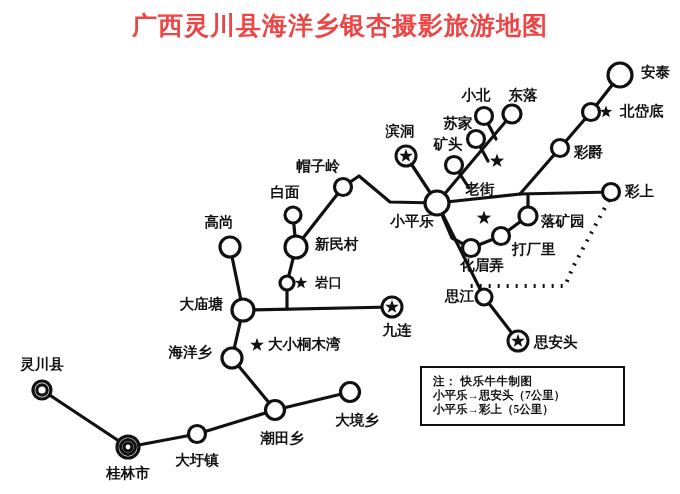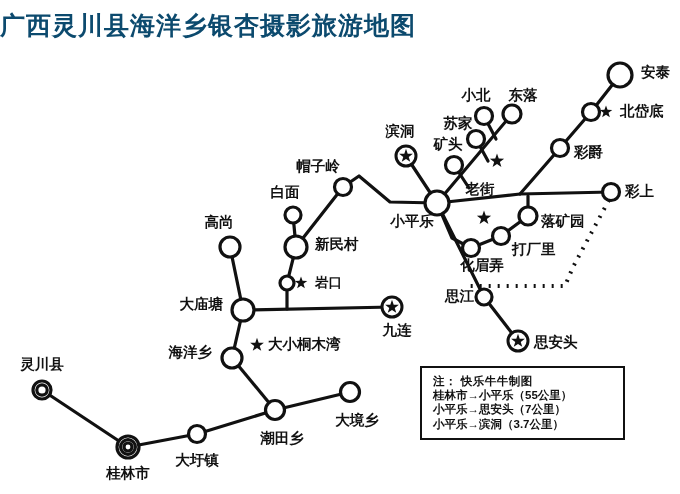--- a/index.html
+++ b/index.html
@@ -13,24 +13,25 @@
     height: 494px;
     background: #ffffff;
     overflow: hidden;
     font-family: "DejaVu Sans", "Liberation Sans", sans-serif;
   }
   #map-title {
     position: absolute;
     top: 9px;
     left: 0;
     width: 680px;
+    text-align: center;
     font-size: 25px;
     font-weight: bold;
     letter-spacing: 1px;
-    color: #0c4a6e;
+    color: #ef4444;
     font-family: "DejaVu Sans", "Liberation Sans", sans-serif;
   }
   #map-svg {
     position: absolute;
     top: 0;
     left: 0;
   }
   .edge {
     stroke: #111111;
     stroke-width: 3.2;
@@ -77,21 +78,21 @@
     border: 2px solid #111111;
     background: #ffffff;
     padding: 6px 9px 7px 11px;
   }
   .legend-line {
     font-size: 11.5px;
     font-weight: bold;
     color: #111111;
     line-height: 14.2px;
     white-space: nowrap;
-    font-family: Liberation Sans, sans-serif;
+    font-family: Liberation Serif, serif;
   }
   .legend-head {
     letter-spacing: 0.5px;
   }
 </style>
 </head>
 <body>
 
 <div id="page">
 
@@ -251,19 +252,18 @@
         <path d="M257.00,337.80L258.69,342.67L263.85,342.78L259.74,345.89L261.23,350.82L257.00,347.88L252.77,350.82L254.26,345.89L250.15,342.78L255.31,342.67Z" class="star-glyph"></path>
         <text x="268" y="345" text-anchor="start" class="lbl lbl-big">大小桐木湾</text>
         <path d="M497.00,153.50L498.76,158.57L504.13,158.68L499.85,161.93L501.41,167.07L497.00,164.00L492.59,167.07L494.15,161.93L489.87,158.68L495.24,158.57Z" class="star-glyph"></path>
         <path d="M484.00,210.50L485.76,215.57L491.13,215.68L486.85,218.93L488.41,224.07L484.00,221.00L479.59,224.07L481.15,218.93L476.87,215.68L482.24,215.57Z" class="star-glyph"></path>
       </g>
   </svg>
 
   <div id="legend-box">
     <div class="legend-line legend-head">注： 快乐牛牛制图</div>
     <div id="legend-routes">
-        <div class="legend-line">桂林市→小平乐（55公里）</div>
         <div class="legend-line">小平乐→思安头（7公里）</div>
-        <div class="legend-line">小平乐→滨洞（3.7公里）</div>
+        <div class="legend-line">小平乐→彩上（5公里）</div>
       </div>
   </div>
 
 </div>
 
 </body></html>

